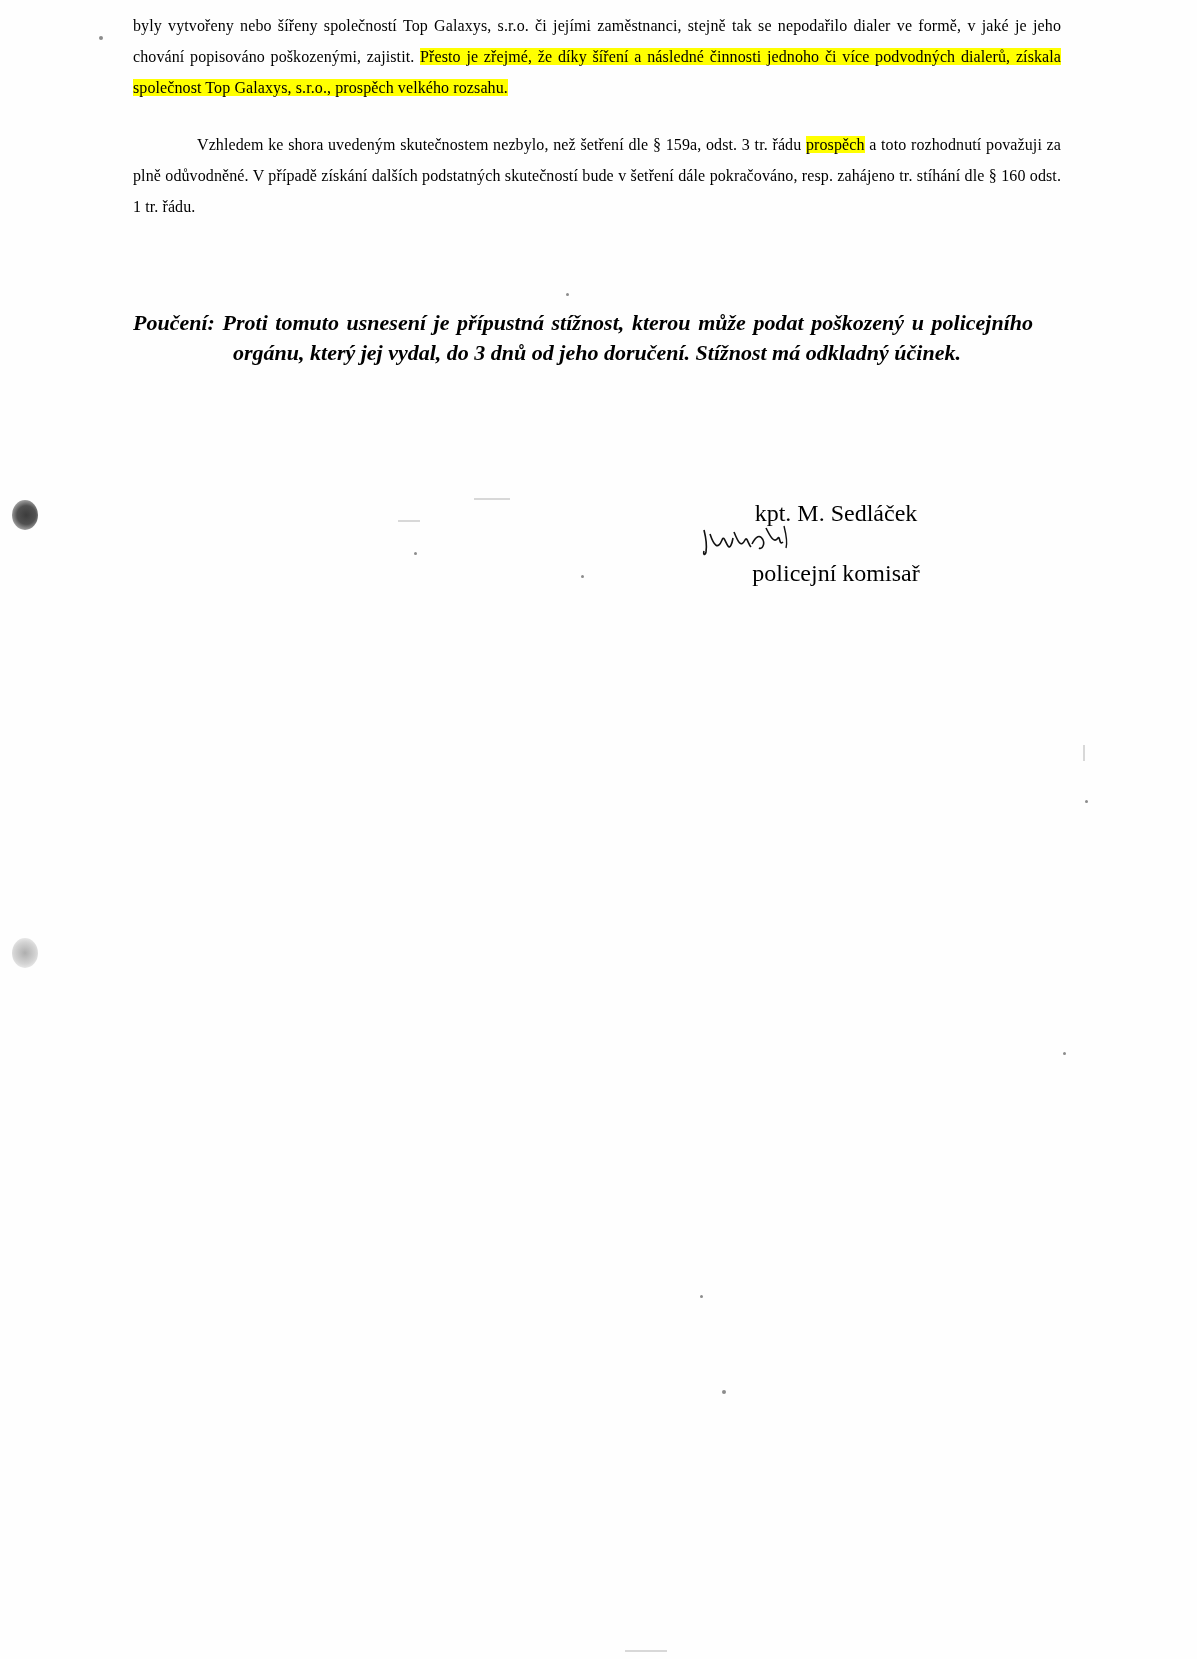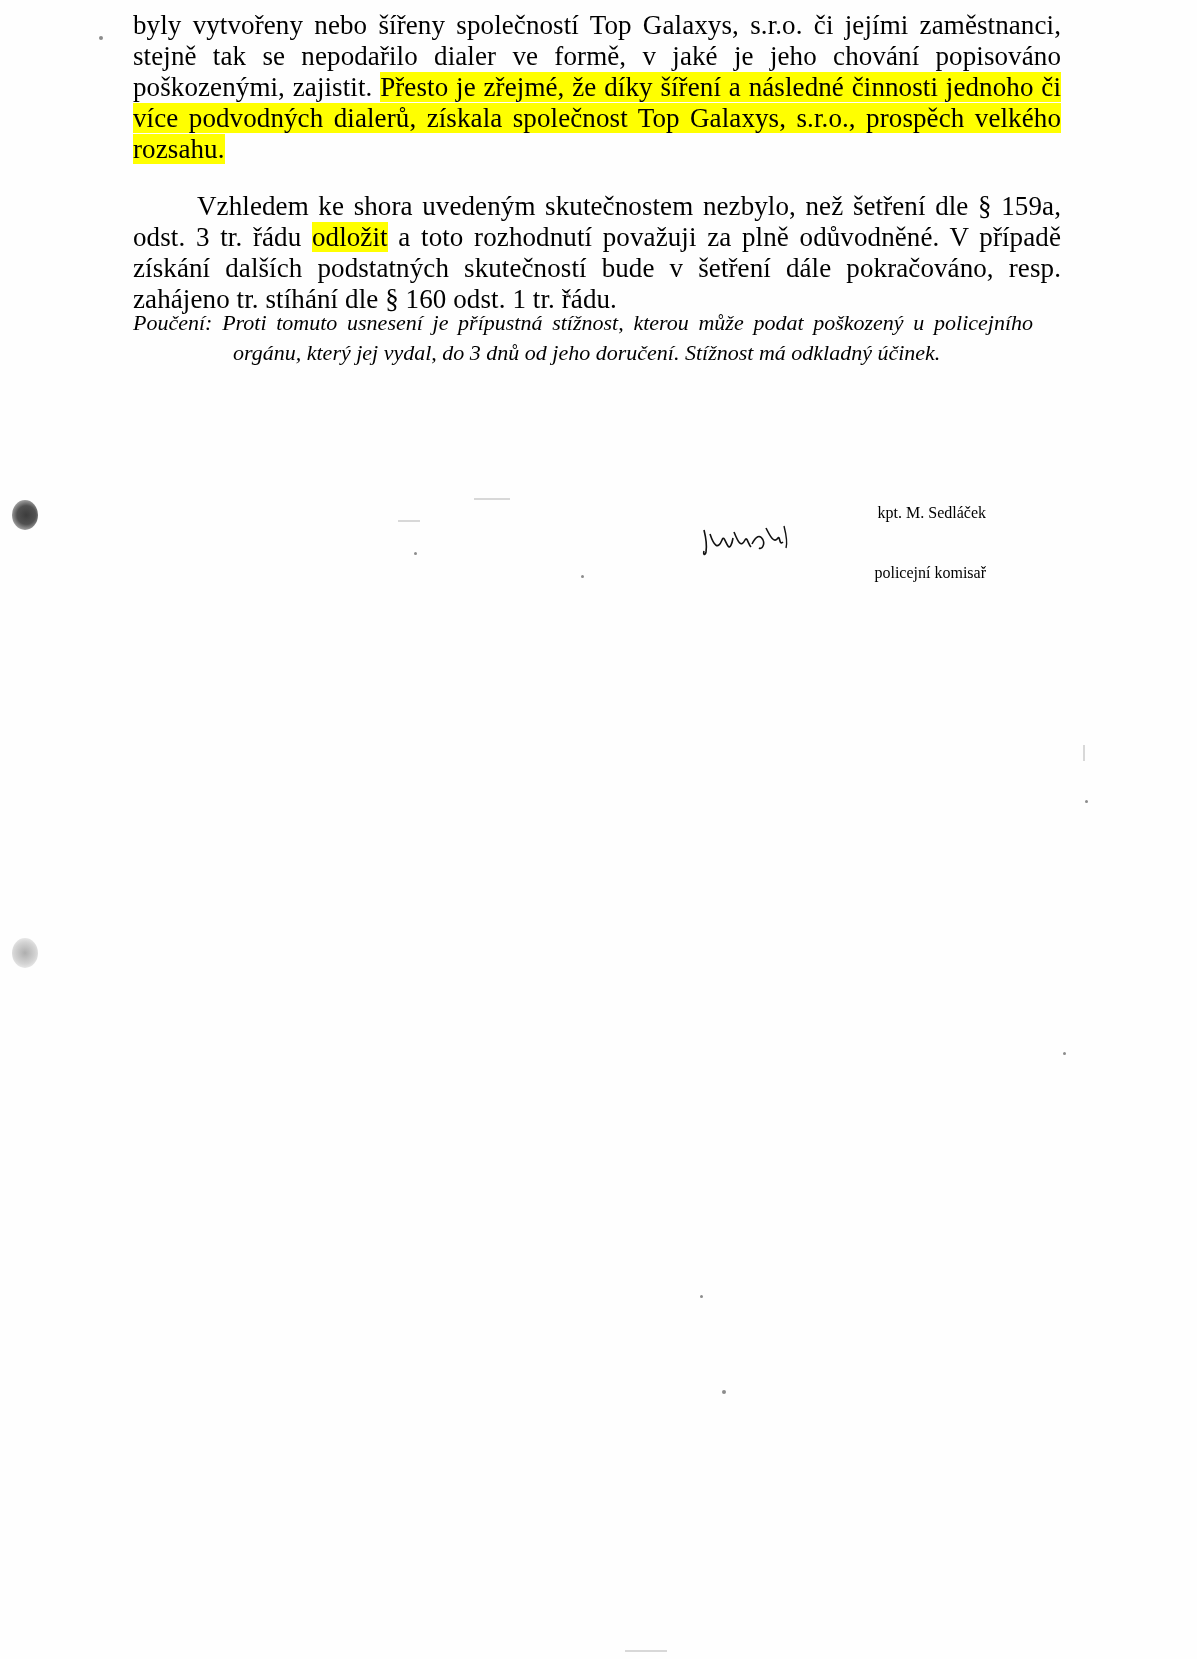--- a/index.html
+++ b/index.html
@@ -24,21 +24,21 @@
 
   .content {
     position: absolute;
     left: 133px;
     top: 10px;
     width: 928px;
   }
 
   p.body-par {
     margin: 0 0 0 0;
-    font-size: 27px;
+    font-size: 16px;
     line-height: 31px;
     text-align: justify;
     text-justify: inter-word;
     letter-spacing: 0.1px;
   }
 
   .indent {
     display: inline-block;
     width: 64px;
   }
@@ -50,21 +50,21 @@
   }
 
   .gap-1 { height: 26px; }
 
   .pouceni-block {
     position: absolute;
     left: 133px;
     top: 308px;
     width: 900px;
     font-style: italic;
-    font-weight: normal;
+    font-weight: bold;
     font-size: 22px;
     line-height: 30px;
     text-align: justify;
   }
   .pouceni-block p {
     margin: 0;
   }
   .pouceni-hanging {
     padding-left: 100px;
     text-indent: -100px;
@@ -72,22 +72,22 @@
   .pouceni-second {
     padding-left: 100px;
     margin-top: 0;
   }
 
   .signature-block {
     position: absolute;
     left: 686px;
     top: 498px;
     width: 300px;
-    text-align: right;
-    font-size: 16px;
+    text-align: center;
+    font-size: 24px;
     line-height: 30px;
   }
   .sig-name { white-space: nowrap; }
   .sig-role { white-space: nowrap; }
 
   .handwriting {
     position: absolute;
     left: 700px;
     top: 524px;
     width: 110px;
@@ -129,21 +129,21 @@
 <body>
 
 <div class="page">
 
   <div class="content">
 
     <p class="body-par"><span>byly vytvořeny nebo šířeny společností Top Galaxys, s.r.o. či jejími zaměstnanci, stejně tak se nepodařilo dialer ve formě, v jaké je jeho chování popisováno poškozenými, zajistit. </span><span class="hl">Přesto je zřejmé, že díky šíření a následné činnosti jednoho či více podvodných dialerů, získala společnost Top Galaxys, s.r.o., prospěch velkého rozsahu.</span></p>
 
     <div class="gap-1"></div>
 
-    <p class="body-par"><span class="indent"></span><span>Vzhledem ke shora uvedeným skutečnostem nezbylo, než šetření dle § 159a, odst. 3 tr. řádu </span><span class="hl">odložit</span><span> a toto rozhodnutí považuji za plně odůvodněné. V případě získání dalších podstatných skutečností bude v šetření dále pokračováno, resp. zahájeno tr. stíhání dle § 160 odst. 1 tr. řádu.</span></p>
+    <p class="body-par"><span class="indent"></span><span>Vzhledem ke shora uvedeným skutečnostem nezbylo, než šetření dle § 159a, odst. 3 tr. řádu </span><span class="hl">prospěch</span><span> a toto rozhodnutí považuji za plně odůvodněné. V případě získání dalších podstatných skutečností bude v šetření dále pokračováno, resp. zahájeno tr. stíhání dle § 160 odst. 1 tr. řádu.</span></p>
 
   </div>
 
   <div class="pouceni-block">
     <p class="pouceni-hanging"><span>Poučení:</span>
       <span>Proti tomuto usnesení je přípustná stížnost, kterou může podat poškozený u policejního orgánu, který jej vydal, do 3 dnů od jeho doručení. Stížnost má odkladný účinek.</span></p>
   </div>
 
   <div class="signature-block">
     <div class="sig-name">kpt. M. Sedláček</div>

